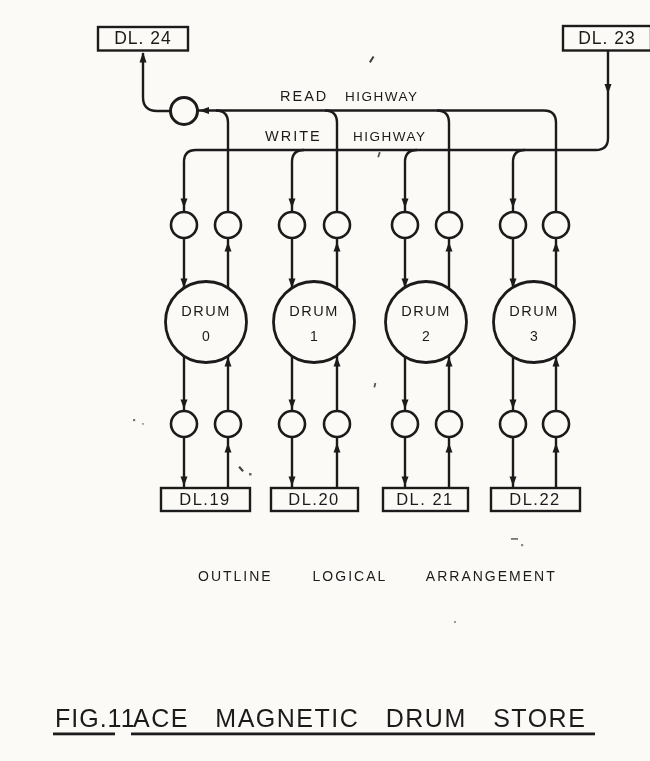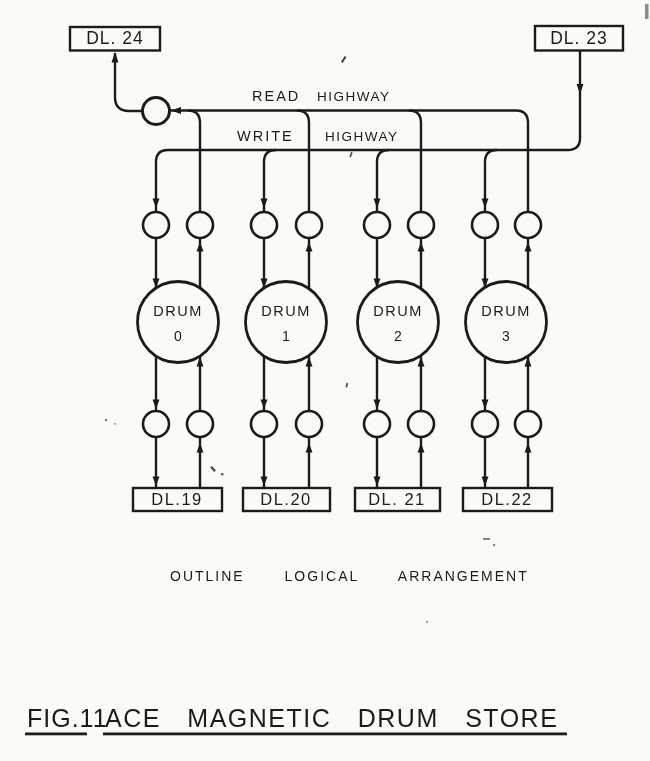--- a/index.html
+++ b/index.html
@@ -3,21 +3,21 @@
 <meta charset="utf-8">
 <style>
   html,body{margin:0;padding:0;}
   body{
     width:650px;height:761px;
     background:#fbfaf7;
     font-family:"Liberation Sans", sans-serif;
     position:relative;
     overflow:hidden;
   }
-  .page{position:absolute;inset:0;}
+  .page{position:absolute;inset:0;margin-left:28px;}
   svg{display:block;}
   svg text{fill:#1b1b1b;}
   .t-box{font-size:17.5px;letter-spacing:1px;text-anchor:middle;}
   .t-box-sm{font-size:16.5px;letter-spacing:1.5px;text-anchor:middle;}
   .t-highway{font-size:14.5px;letter-spacing:2px;}
   .t-highway2{font-size:13.5px;letter-spacing:1.5px;}
   .t-drum{font-size:14.5px;letter-spacing:1.5px;text-anchor:middle;}
   .t-drumnum{font-size:14px;text-anchor:middle;}
   .t-caption{font-size:14px;letter-spacing:2px;word-spacing:34px;}
   .t-fig{font-size:25px;letter-spacing:1px;}

